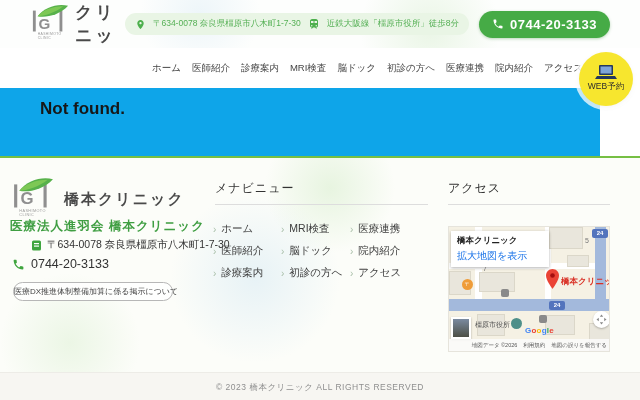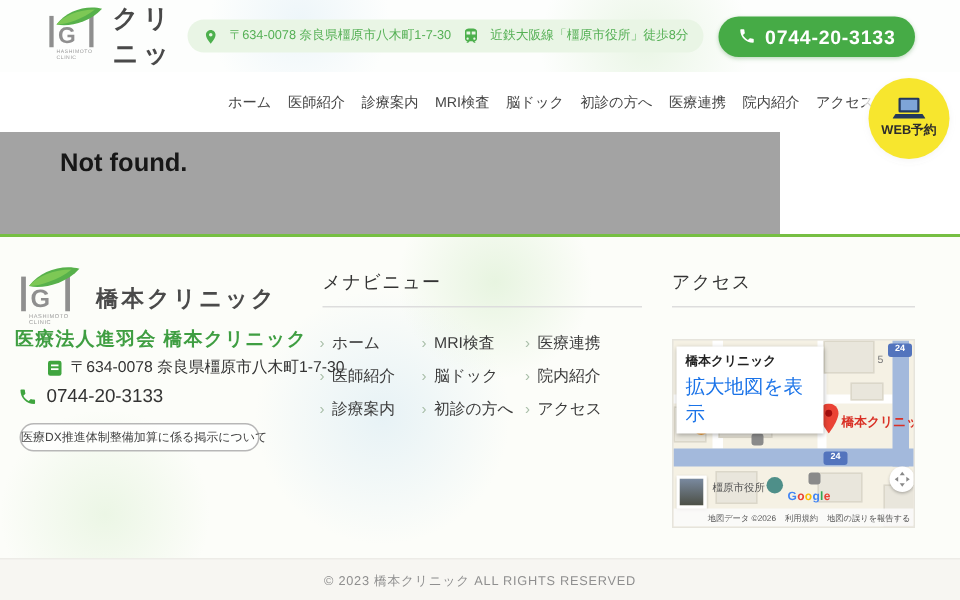--- a/index.html
+++ b/index.html
@@ -38,24 +38,24 @@
     font-size:9.5px; color:#454545;
   }
   .nav a { color:#454545; text-decoration:none; white-space:nowrap; cursor:pointer; }
 
   .web-badge {
     position:absolute; left:579px; top:52px; width:54px; height:54px; border-radius:50%;
     background:#f7e62e; z-index:6; display:flex; flex-direction:column; align-items:center;
     justify-content:center; box-shadow:0 0 0 4px rgba(255,255,255,.75), 0 1px 4px rgba(0,0,0,.18);
     cursor:pointer;
   }
-  .web-badge-label { font-size:8.5px; font-weight:bold; color:#2c2c2c; margin-top:1px; }
-
-  
-  .main { position:absolute; top:88px; left:0; width:520px; height:68px; background:#a3a3a3; }
+  .web-badge-label { font-size:8.5px; font-weight:normal; color:#2c2c2c; margin-top:1px; }
+
+  
+  .main { position:absolute; top:88px; left:0; width:600px; height:68px; background:#0ea5e9; }
   .nf-title { position:absolute; left:40px; top:11px; font-size:17px; font-weight:bold; color:#171717; }
   .search-row {
     position:absolute; left:45px; top:40px; width:558px; height:22px;
     display:flex; align-items:center; border-bottom:1px solid #f1f1f1;
   }
   .search-row input {
     flex:1; border:none; outline:none; font-size:10px; color:#333; background:transparent;
     font-family:"Liberation Sans", sans-serif;
   }
   .search-row input::placeholder { color:#a3a3a3; }
@@ -97,21 +97,21 @@
   .m { position:absolute; }
   .m-bldg { background:#e9e6dc; border:1px solid #dbd7c9; }
   .m-road-w { background:#fff; }
   .m-road-b { background:#a3b9dc; }
   .m-shield { width:16px; height:9px; background:#5374bd; border-radius:2px; color:#fff;
     font-size:6px; font-weight:bold; text-align:center; line-height:9px; z-index:2; }
   .m-num { font-size:7px; color:#777; z-index:2; }
   .m-card { left:2px; top:4px; width:98px; background:#fff; box-shadow:0 1px 3px rgba(0,0,0,.3);
     padding:4px 6px; z-index:4; }
   .m-card-title { font-size:8.5px; font-weight:bold; color:#222; }
-  .m-card-link { font-size:13px; color:#1a73e8; margin-top:2px; cursor:pointer; }
+  .m-card-link { font-size:10px; color:#1a73e8; margin-top:2px; cursor:pointer; }
   .m-pin { left:96px; top:42px; z-index:3; }
   .m-pin-label { left:112px; top:49px; font-size:8.5px; font-weight:bold; color:#d93025; z-index:3; white-space:nowrap; }
   .m-post { left:13px; top:52px; width:11px; height:11px; border-radius:50%; background:#ef9c38;
     color:#fff; font-size:6px; text-align:center; line-height:11px; z-index:2; }
   .m-poi { width:8px; height:8px; border-radius:2px; background:#8a8a8a; z-index:2; }
   .m-teal { left:62px; top:91px; width:11px; height:11px; border-radius:50%; background:#4e8f89; z-index:2; }
   .m-cityhall { left:26px; top:93px; font-size:7px; color:#555; z-index:2; white-space:nowrap; }
   .m-google { left:76px; top:99px; font-size:8px; font-weight:bold; z-index:4; letter-spacing:.2px; }
   .g1{color:#4285F4}.g2{color:#EA4335}.g3{color:#FBBC05}.g4{color:#4285F4}.g5{color:#34A853}.g6{color:#EA4335}
   .m-attr { left:0; bottom:0; width:162px; height:12px; background:rgba(250,250,250,.88);

